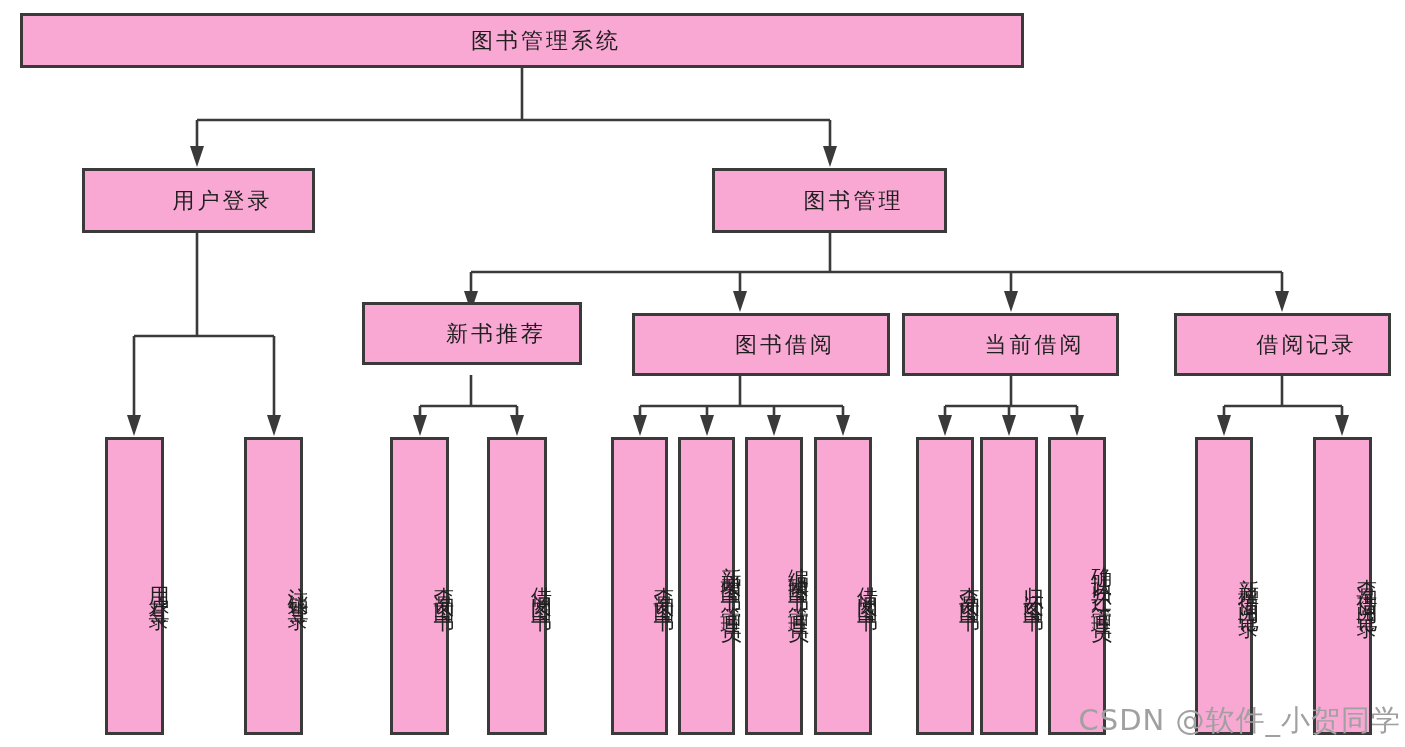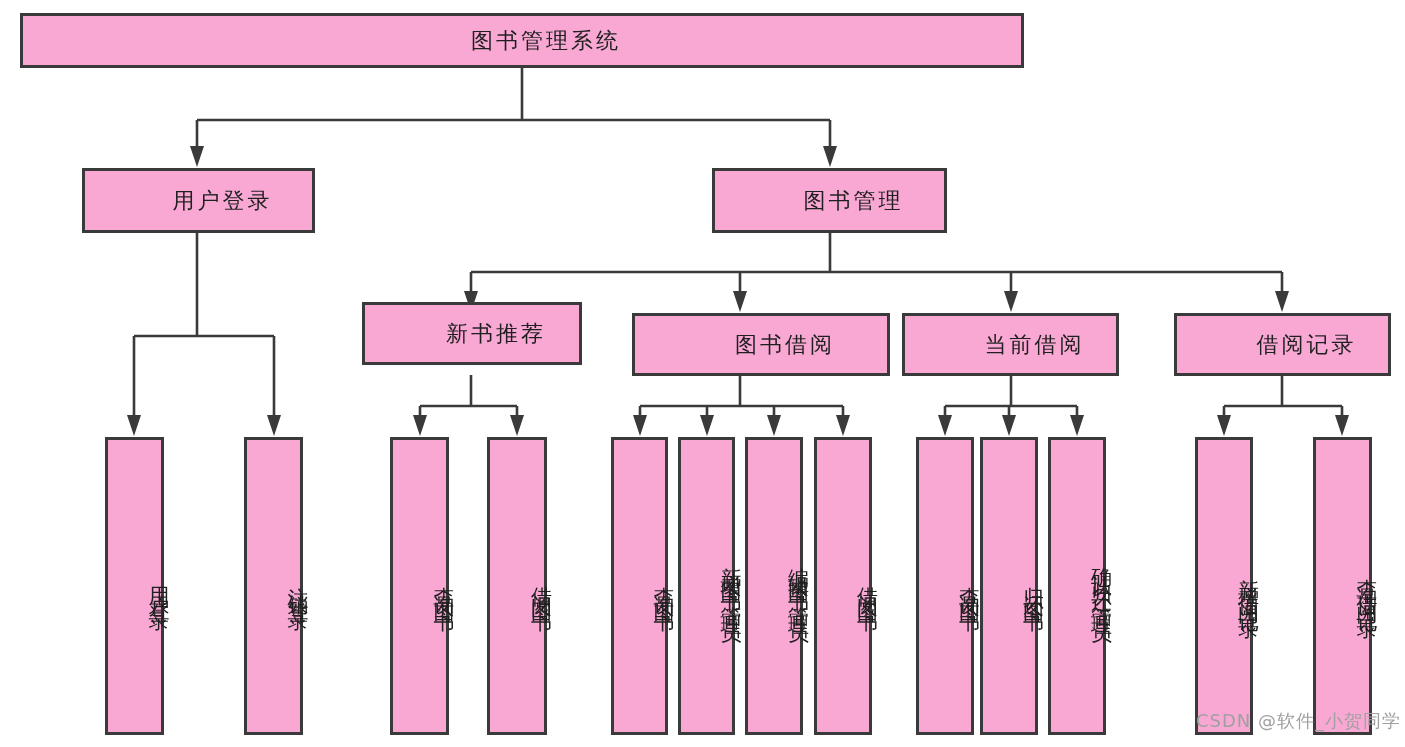--- a/index.html
+++ b/index.html
@@ -47,23 +47,23 @@
     writing-mode: vertical-rl;
     text-orientation: mixed;
     font-size: 21px;
     letter-spacing: 8px;
     white-space: normal;
     line-height: 1;
   }
   .watermark {
     position: absolute;
     right: 4px;
-    bottom: 14px;
+    bottom: 6px;
     z-index: 3;
-    font-size: 18px;
+    font-size: 29px;
     color: var(--watermark-color, #a0a0a0);
     letter-spacing: 1px;
   }
 </style>
 </head>
 <body>
 
 <div class="stage">
 
   <svg class="connectors" viewBox="0 0 1405 747" width="1405" height="747" aria-hidden="true">

